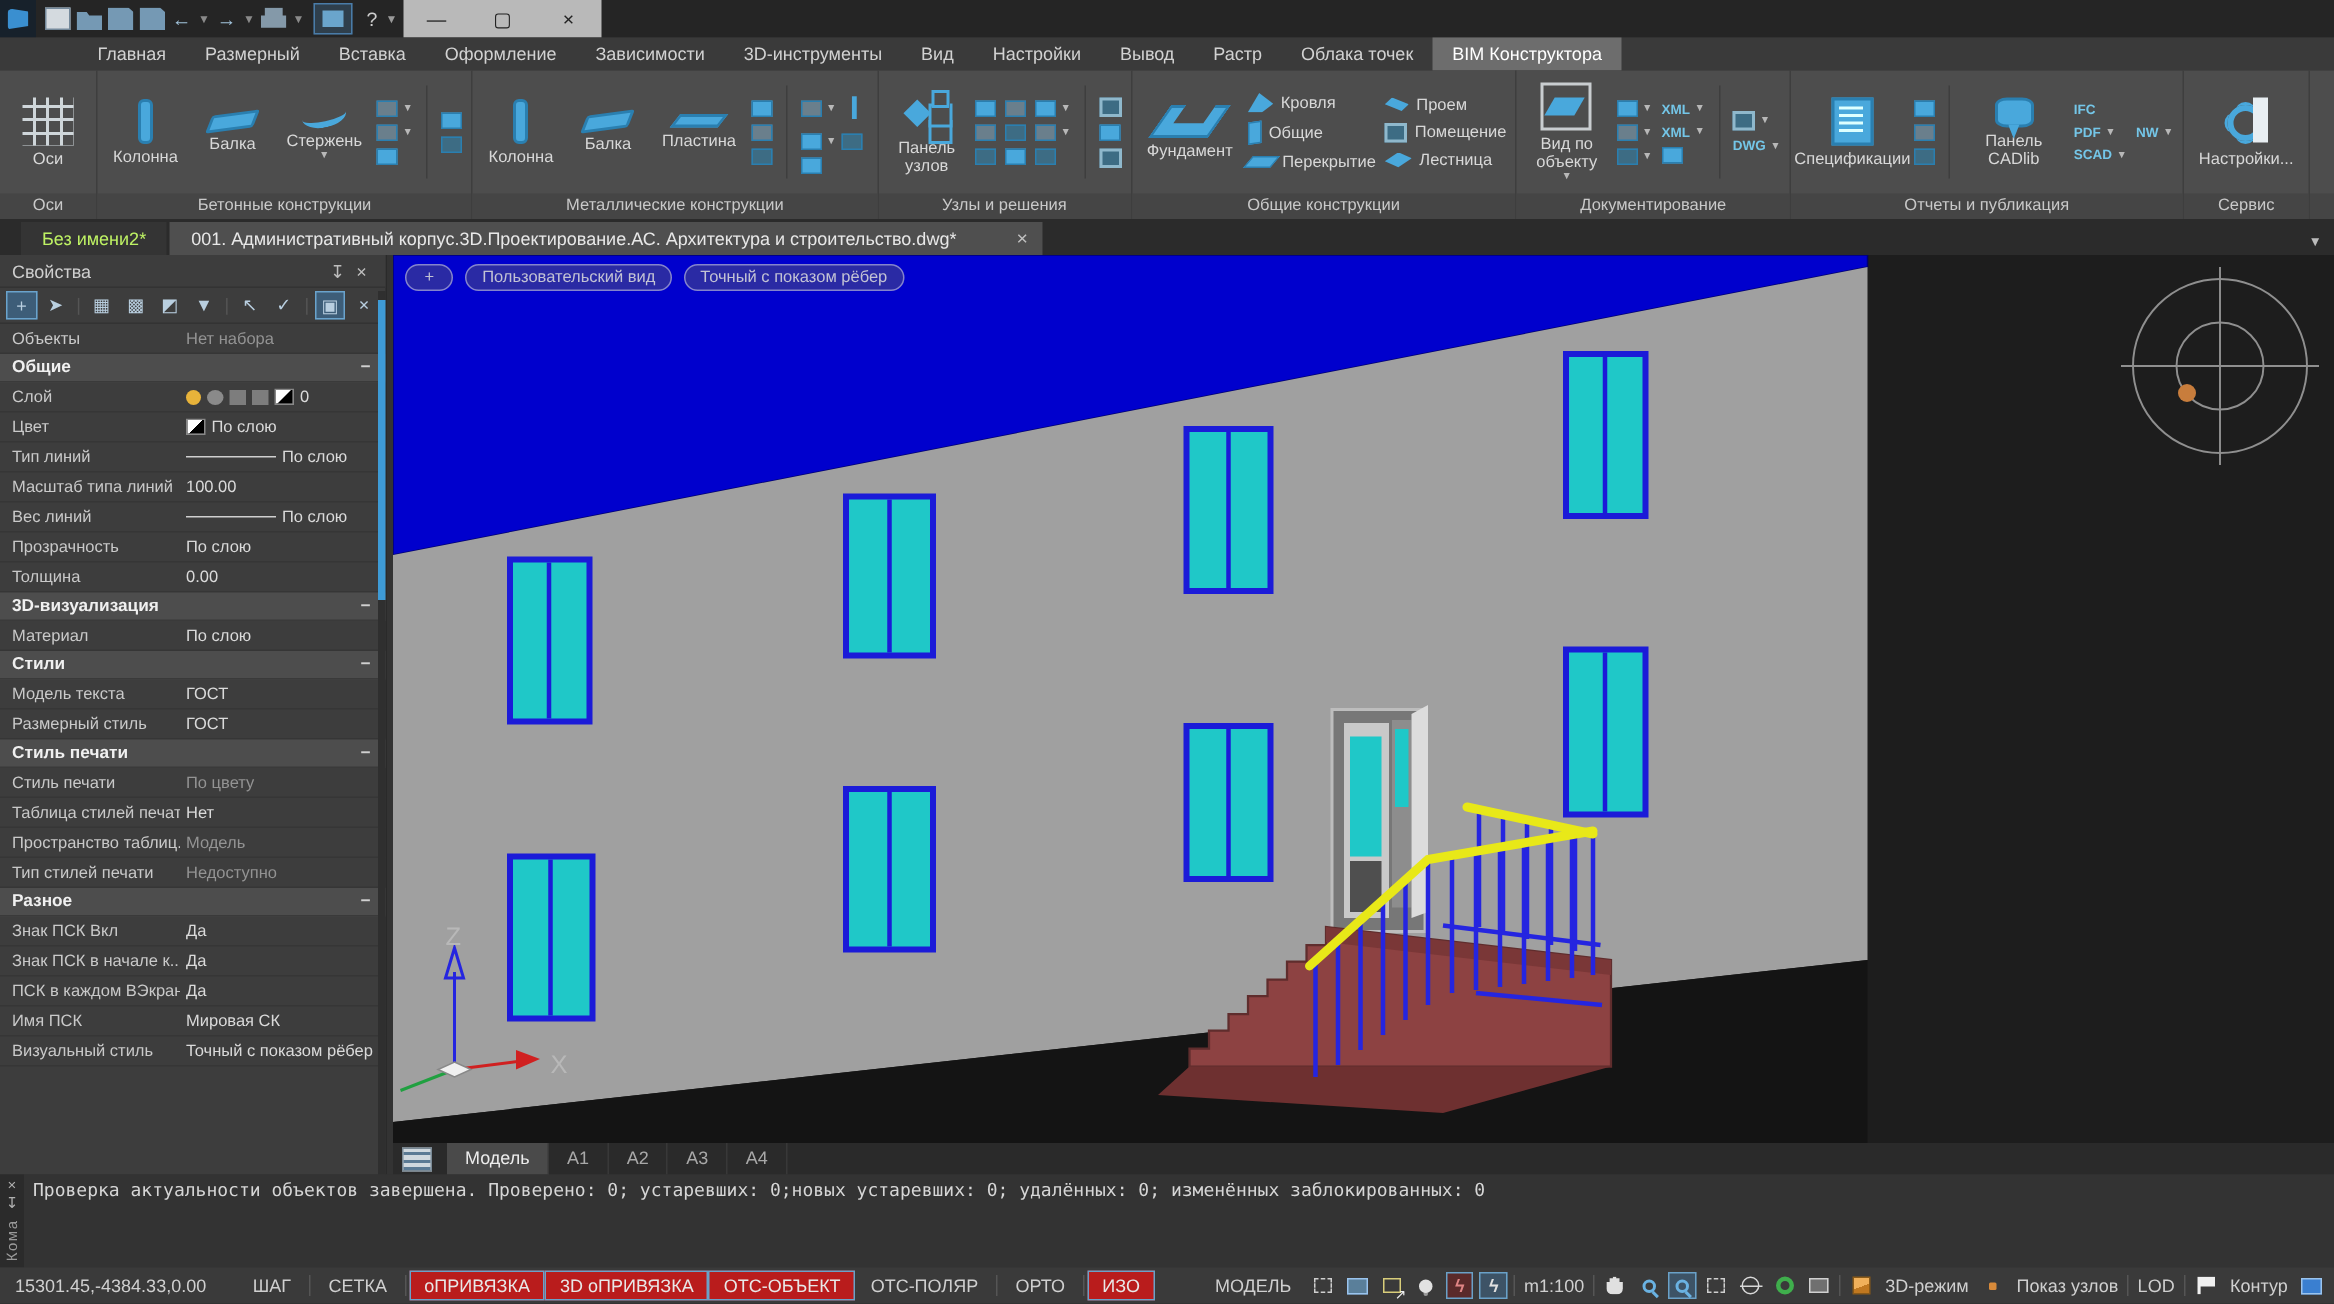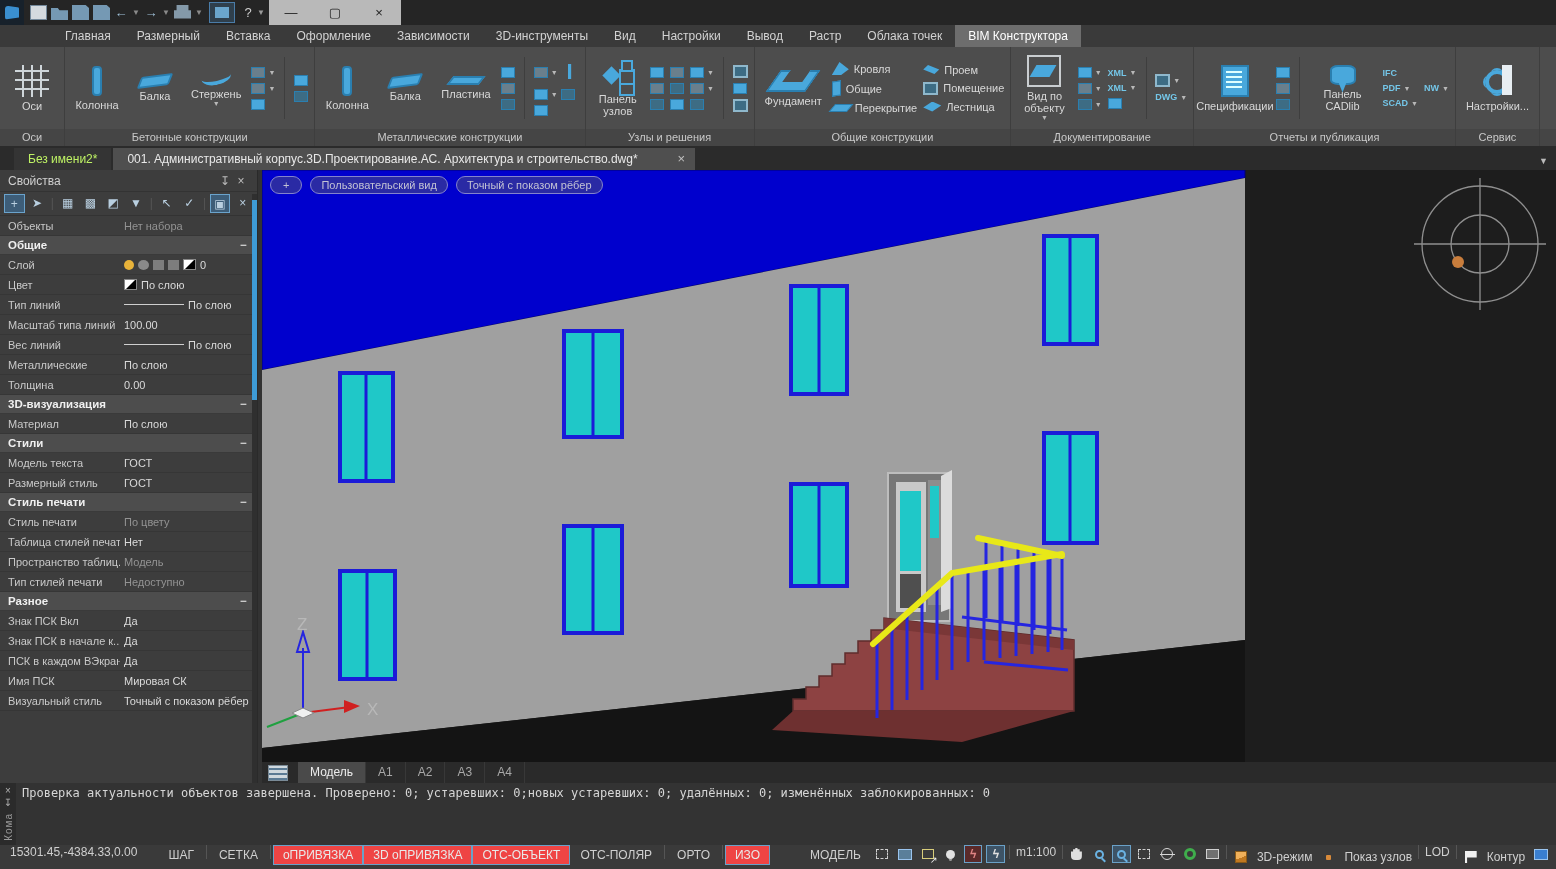--- a/index.html
+++ b/index.html
@@ -143,24 +143,24 @@
   #cmd-side { width:16px; background:#2b2b2b; display:flex; flex-direction:column; align-items:center; padding-top:2px; color:#b0b0b0; }
   #cmd-side .cx { font-size:10px; line-height:12px; }
   #cmd-side .cpin { font-size:10px; line-height:12px; }
   #cmd-side .vtxt { margin-top:4px; writing-mode:vertical-rl; transform:rotate(180deg); font-size:10px; color:#9a9a9a; letter-spacing:1px; }
   #cmd-body { flex:1; font-family:"DejaVu Sans Mono", monospace; font-size:12px; padding:0 6px; color:#d6d6d6; }
   #cmd-body .cl1 { height:13px; overflow:hidden; color:#cfcfcf; margin-top:-3px; }
   #cmd-body .cl2 { margin-top:3px; }
   #cmd-body .clp { margin-top:20px; }
 
   
-  #status { position:absolute; left:0; top:845px; width:1556px; height:24px; background:#3a3a3a; display:flex; font-size:12px; color:#cfcfcf; }
+  #status { position:absolute; left:0; top:845px; width:1556px; height:24px; background:#3a3a3a; display:flex; align-items:center; font-size:12px; color:#cfcfcf; }
   #coords { width:170px; padding-left:10px; white-space:nowrap; }
   .sbtn { padding:0 9px; height:20px; line-height:18px; border:1px solid transparent; white-space:nowrap; }
-  .sbtn.on { border-color:#6aa1c8; background:#ef4444; color:#e8e8e8; }
+  .sbtn.on { border-color:#6aa1c8; background:#b91c1c; color:#e8e8e8; }
   .ssep { width:1px; height:14px; background:#555; margin:0 2px; }
   .sic { width:20px; height:18px; margin:0 2px; position:relative; border:1px solid transparent; display:flex; align-items:center; justify-content:center; }
   .sic.on { border-color:#6aa1c8; background:#3d5366; }
   .sic.red { background:#5a2a2a; border-color:#6aa1c8; }
   .ic-cursorbox { width:12px; height:10px; border:1px solid #d8cd7a; position:relative; }
   .ic-cursorbox::after { content:"↖"; position:absolute; right:-5px; bottom:-7px; color:#eee; font-size:9px; transform:scaleX(-1); }
   .ic-bulbw { width:9px; height:9px; border-radius:50%; background:#e2e2e2; box-shadow:0 5px 0 -3px #9a9a9a; }
   .ic-bolt { color:#e0e0e0; font-size:12px; font-weight:bold; }
   .ic-boltr { color:#e08585; font-size:12px; font-weight:bold; }
   .ic-hand { width:11px; height:12px; background:#e0e0e0; border-radius:3px 3px 4px 4px;
@@ -565,21 +565,21 @@
     <span class="pv">100.00</span>
   </div>
   <div class="prow">
     <span class="pl">Вес линий</span>
     <span class="pv">
         <span class="lineSample"></span>
         <span>По слою</span>
       </span>
   </div>
   <div class="prow">
-    <span class="pl">Металлические</span>
+    <span class="pl">Прозрачность</span>
     <span class="pv">По слою</span>
   </div>
   <div class="prow">
     <span class="pl">Толщина</span>
     <span class="pv">0.00</span>
   </div>
   <div class="phead">
     <span class="hl">3D-визуализация</span>
     <span class="hm">−</span>
   </div>

